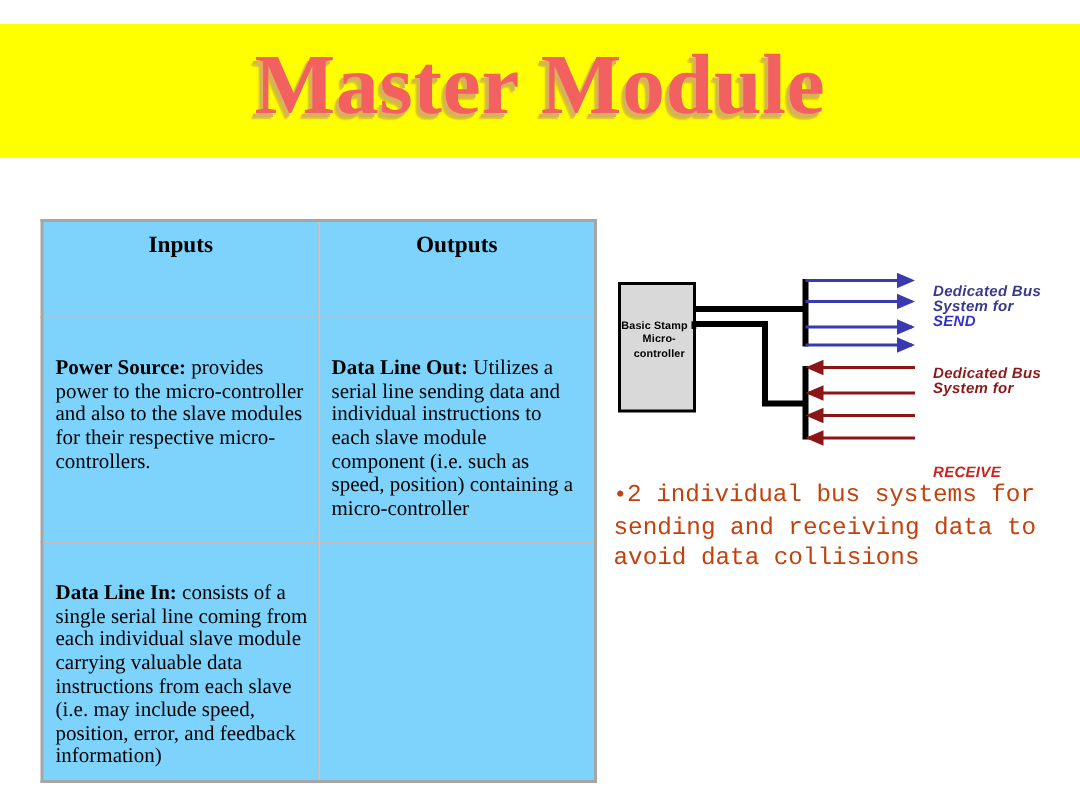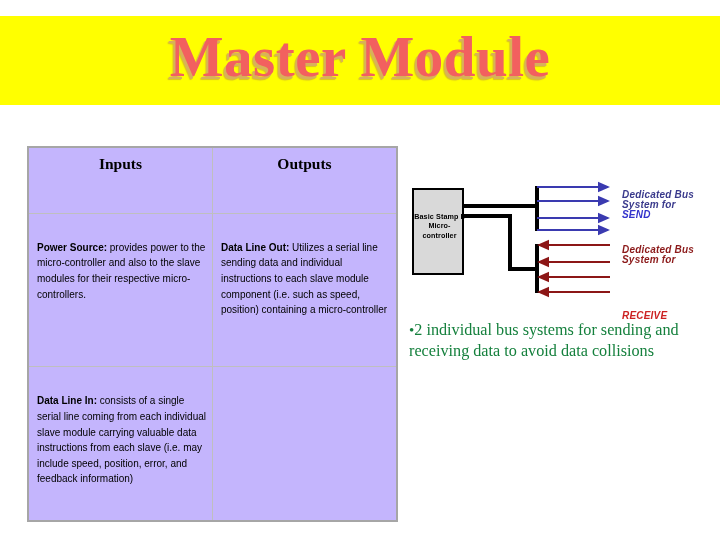--- a/index.html
+++ b/index.html
@@ -48,21 +48,21 @@
     width: 366px;
     height: 376px;
     border-collapse: collapse;
     table-layout: fixed;
     border: 2px solid #a6a6a6;
   }
   #info-table td, #info-table th {
     border: 1px solid #bfbfbf;
     vertical-align: top;
     padding: 0;
-    background: #c4b5fd;
+    background: #7dd3fc;
   }
   .col-a { width: 183px; }
   .col-b { width: 183px; }
 
   .hdr-cell {
     height: 62px;
   }
   .hdr-text {
     display: block;
     text-align: center;
@@ -72,22 +72,22 @@
     line-height: 18px;
     color: #000000;
     padding-top: 7px;
   }
 
   .body-cell {
     height: 146px;
   }
   .cell-text {
     display: block;
-    font-family: Liberation Sans, sans-serif;
-    font-size: 10px;
+    font-family: Liberation Serif, serif;
+    font-size: 14px;
     line-height: 15.6px;
     color: #000000;
     padding: 5px 6px 4px 8px;
     text-align: left;
     margin-top: 21px;
   }
   .cell-text b { font-weight: bold; }
 
   
   #bus-diagram {
@@ -138,24 +138,24 @@
   #receive-note .emph { color: #cc2222; margin-top: 46px; }
 
   
   #bullet-block {
     position: absolute;
     left: 409px;
     top: 320px;
     width: 290px;
   }
   .bullet-item {
-    font-family: Liberation Serif, serif;
+    font-family: Liberation Mono, monospace;
     font-size: 16.2px;
     line-height: 20.5px;
-    color: #15803d;
+    color: #c2410c;
     margin-bottom: 13px;
     text-indent: 0;
   }
   .bullet-item .dot {
     font-size: 15px;
   }
 </style>
 </head>
 <body>
 

